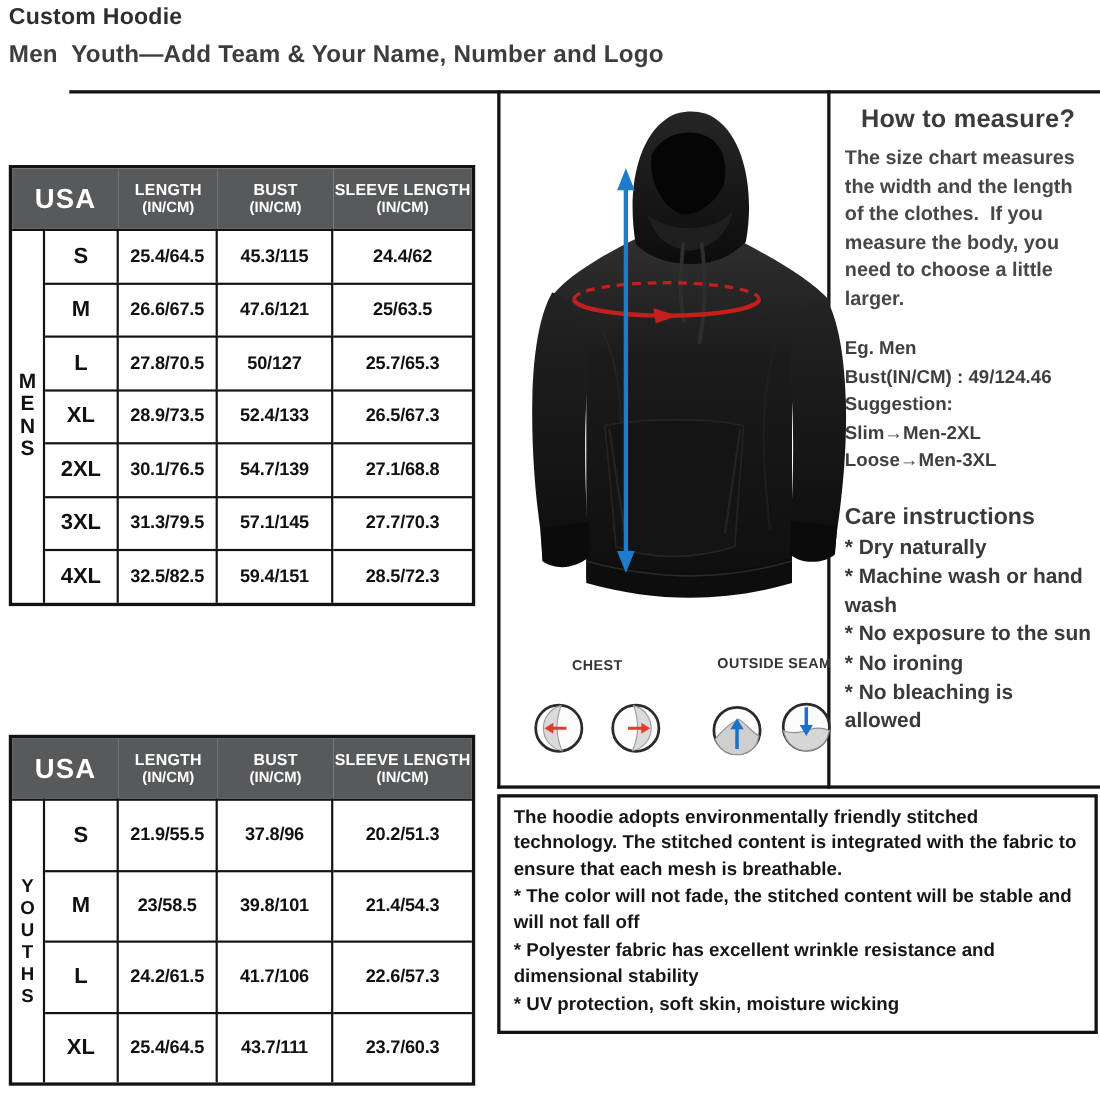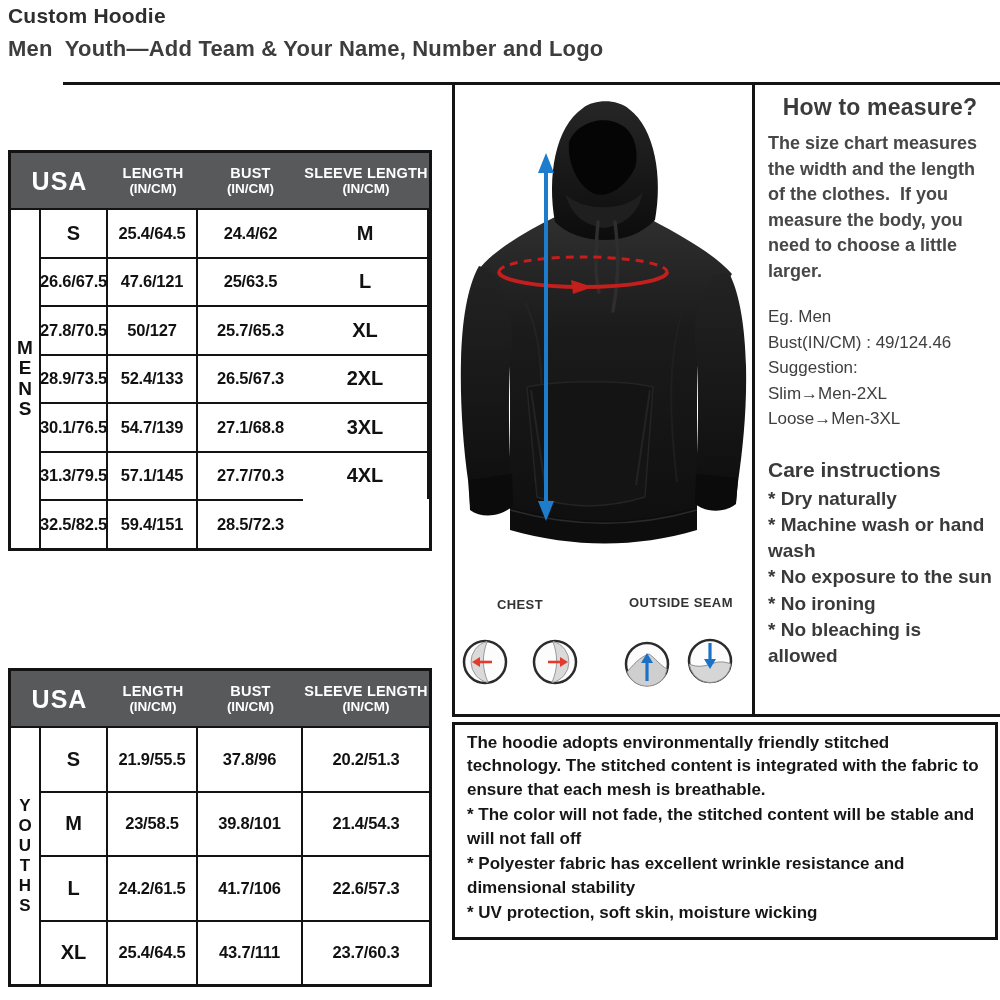--- a/index.html
+++ b/index.html
@@ -30,21 +30,21 @@
   .group-label{font-size:19px;font-weight:700;color:#111;}
   .group-label div{line-height:1.08;text-align:center;}
   .group-label.yt{font-size:17px;}
   .group-label.yt div{line-height:1.18;}
   
   .diagram-label{font-size:13px;font-weight:700;color:#333;letter-spacing:.4px;text-align:center;}
   
   .measure{left:756px;top:88px;width:240px;padding:0 4px 0 12px;box-sizing:border-box;}
   .measure h2{margin:6px 0 10px 0;font-size:23px;font-weight:700;color:#3b3b3b;text-align:center;letter-spacing:.2px;}
   .measure .body-text{font-size:18px;font-weight:700;color:#474747;line-height:1.42;white-space:pre-wrap;}
-  .measure .example{margin-top:20px;font-size:17px;font-weight:400;color:#3f3f3f;line-height:1.5;}
+  .measure .example{margin-top:20px;font-size:17px;font-weight:700;color:#3f3f3f;line-height:1.5;}
   .measure .care{margin-top:26px;color:#3a3a3a;}
   .measure .care .care-h{font-size:21px;font-weight:700;margin-bottom:4px;}
   .measure .care .care-i{font-size:19px;font-weight:700;line-height:1.38;}
   
   .bottom-box{
     left:452px;top:722px;width:546px;height:218px;box-sizing:border-box;
     border:3px solid #131313;padding:6px 10px 0 12px;
     font-size:17px;font-weight:700;color:#161616;line-height:1.38;
   }
   .bottom-box p{margin:0 0 2px 0;}
@@ -83,20 +83,21 @@
         <div>
           <div>M</div>
           <div>E</div>
           <div>N</div>
           <div>S</div>
         </div>
       </div>
 
     <div class="cell bt br size">S</div>
     <div class="cell bt br val">25.4/64.5</div>
+    <div class="cell bt br val">45.3/115</div>
     <div class="cell bt val">24.4/62</div>
 
     <div class="cell bt br size">M</div>
     <div class="cell bt br val">26.6/67.5</div>
     <div class="cell bt br val">47.6/121</div>
     <div class="cell bt val">25/63.5</div>
 
     <div class="cell bt br size">L</div>
     <div class="cell bt br val">27.8/70.5</div>
     <div class="cell bt br val">50/127</div>
@@ -165,21 +166,21 @@
     <div class="cell bt br val">24.2/61.5</div>
     <div class="cell bt br val">41.7/106</div>
     <div class="cell bt val">22.6/57.3</div>
 
     <div class="cell bt br size">XL</div>
     <div class="cell bt br val">25.4/64.5</div>
     <div class="cell bt br val">43.7/111</div>
     <div class="cell bt val">23.7/60.3</div>
   </div>
 
-  <div class="abs" style="left:455px;top:85px;width:297px;height:629px;">
+  <div class="abs" style="left:478px;top:85px;width:297px;height:629px;">
     <svg width="297" height="470" viewBox="0 0 297 470" style="position:absolute;left:0;top:0;">
       <defs>
         <linearGradient id="gBody" x1="0" y1="0" x2="0" y2="1">
           <stop offset="0" stop-color="#2f2f2f"></stop>
             <stop offset="0.35" stop-color="#1b1b1b"></stop>
             <stop offset="1" stop-color="#0e0e0e"></stop>
         </linearGradient>
         <linearGradient id="gHood" x1="0" y1="0" x2="0" y2="1">
           <stop offset="0" stop-color="#262626"></stop>
             <stop offset="1" stop-color="#0c0c0c"></stop>

